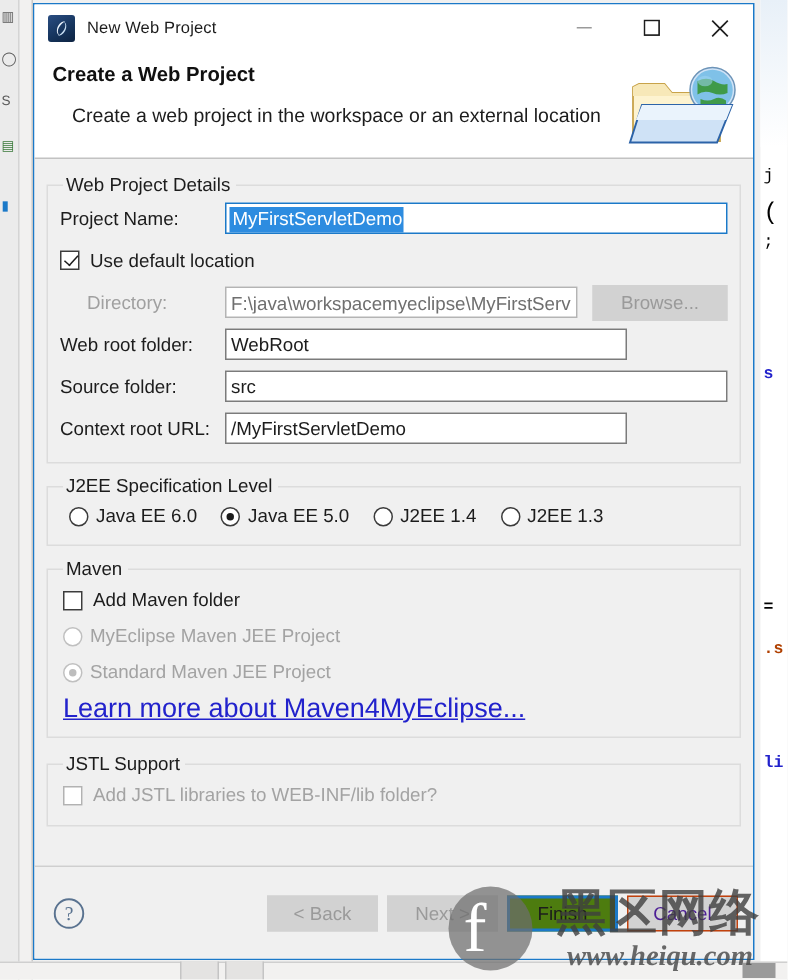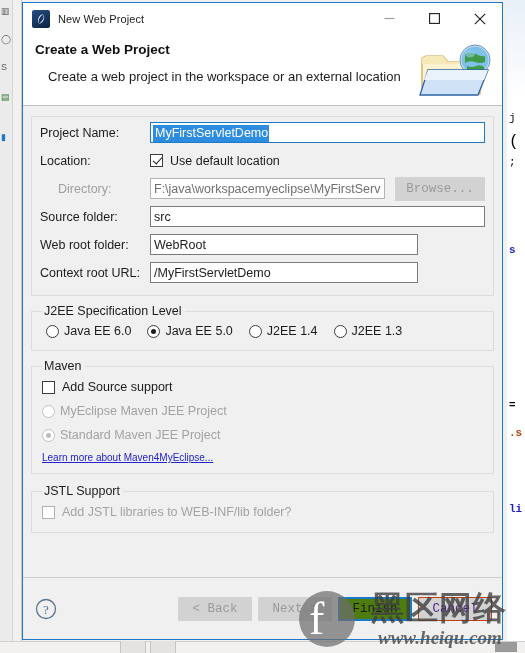--- a/index.html
+++ b/index.html
@@ -165,21 +165,21 @@
     position: absolute;
     background: #2d8ce0;
     color: #ffffff;
     font-size: 12.5px;
     padding: 1px 1px 1px 2px;
     pointer-events: none;
     line-height: 15px;
   }
 
   button.btn {
-    font-family: Liberation Mono, monospace;
+    font-family: Liberation Sans, sans-serif;
     font-size: 12.5px;
     height: 24px;
     background: #d2d2d2;
     border: 1px solid #d2d2d2;
     color: #9a9a9a;
     padding: 0 10px;
   }
   button.btn.enabled {
     color: #4c1d95;
     background: #d2d2d2;
@@ -237,21 +237,21 @@
     align-items: center;
     font-size: 12.5px;
     color: #1c1c1c;
     margin-right: 16px;
   }
   .chk-row { display: flex; align-items: center; height: 24px; }
   .chk-row .t { font-size: 12.5px; color: #1c1c1c; }
   .chk-row.dim .t { color: #a3a3a3; }
 
   a.link {
-    font-size: 10px;
+    font-size: 18px;
     color: #2222cc;
     text-decoration: underline;
     display: inline-block;
     margin-top: 2px;
   }
 
   
   .footer {
     flex: none;
     height: 62px;
@@ -386,51 +386,51 @@
 
           <path d="M10 28 L70 28 L60 53 L2 53 Z" fill="#cfe2f6" stroke="#2c63a8" stroke-width="1.3"></path>
           <path d="M10 28 L70 28 L66 38 L6 38 Z" fill="#eaf3fc" stroke="none"></path>
         </svg>
       </div>
     </div>
 
     <div class="body">
 
       <fieldset class="group">
+        <legend>Web Project Details</legend>
 
         <div class="row">
           <div class="lbl">Project Name:</div>
           <div style="position:relative;flex:1 1 auto;">
             <input class="txt focused" style="width: 100%;" value="MyFirstServletDemo">
             <div class="sel-text" style="left:3px;top:3px;">MyFirstServletDemo</div>
           </div>
         </div>
 
         <div class="row">
-          <div class="lbl">Location:</div>
           <div class="chk-row">
             <span class="chk checked"></span>
             <span class="t">Use default location</span>
           </div>
         </div>
 
         <div class="row">
           <div class="lbl dim">Directory:</div>
           <input class="txt disabled" style="flex: 1 1 auto; min-width: 0px;" readonly="" value="F:\java\workspacemyeclipse\MyFirstServletDe">
           <button class="btn" style="width:90px;margin-left:10px;" disabled="">Browse...</button>
         </div>
 
         <div class="row">
+          <div class="lbl">Web root folder:</div>
+          <input class="txt" style="width: 268px;" value="WebRoot">
+        </div>
+
+        <div class="row">
           <div class="lbl">Source folder:</div>
           <input class="txt" style="flex: 1 1 auto; min-width: 0px;" value="src">
-        </div>
-
-        <div class="row">
-          <div class="lbl">Web root folder:</div>
-          <input class="txt" style="width: 268px;" value="WebRoot">
         </div>
 
         <div class="row">
           <div class="lbl">Context root URL:</div>
           <input class="txt" style="width: 268px;" value="/MyFirstServletDemo">
         </div>
       </fieldset>
 
       <fieldset class="group">
         <legend>J2EE Specification Level</legend>
@@ -451,21 +451,21 @@
             <span class="rad"></span>
             <span>J2EE 1.3</span>
           </span>
         </div>
       </fieldset>
 
       <fieldset class="group">
         <legend>Maven</legend>
         <div class="chk-row" style="margin-left:2px;">
           <span class="chk"></span>
-          <span class="t">Add Source support</span>
+          <span class="t">Add Maven folder</span>
         </div>
         <div class="chk-row" style="margin-left:2px;">
           <span class="rad dim"></span>
           <span class="t" style="color:#a3a3a3;">MyEclipse Maven JEE Project</span>
         </div>
         <div class="chk-row" style="margin-left:2px;">
           <span class="rad dim checked"></span>
           <span class="t" style="color:#a3a3a3;">Standard Maven JEE Project</span>
         </div>
         <a class="link" href="#" style="margin-left:2px;">Learn more about Maven4MyEclipse...</a>

